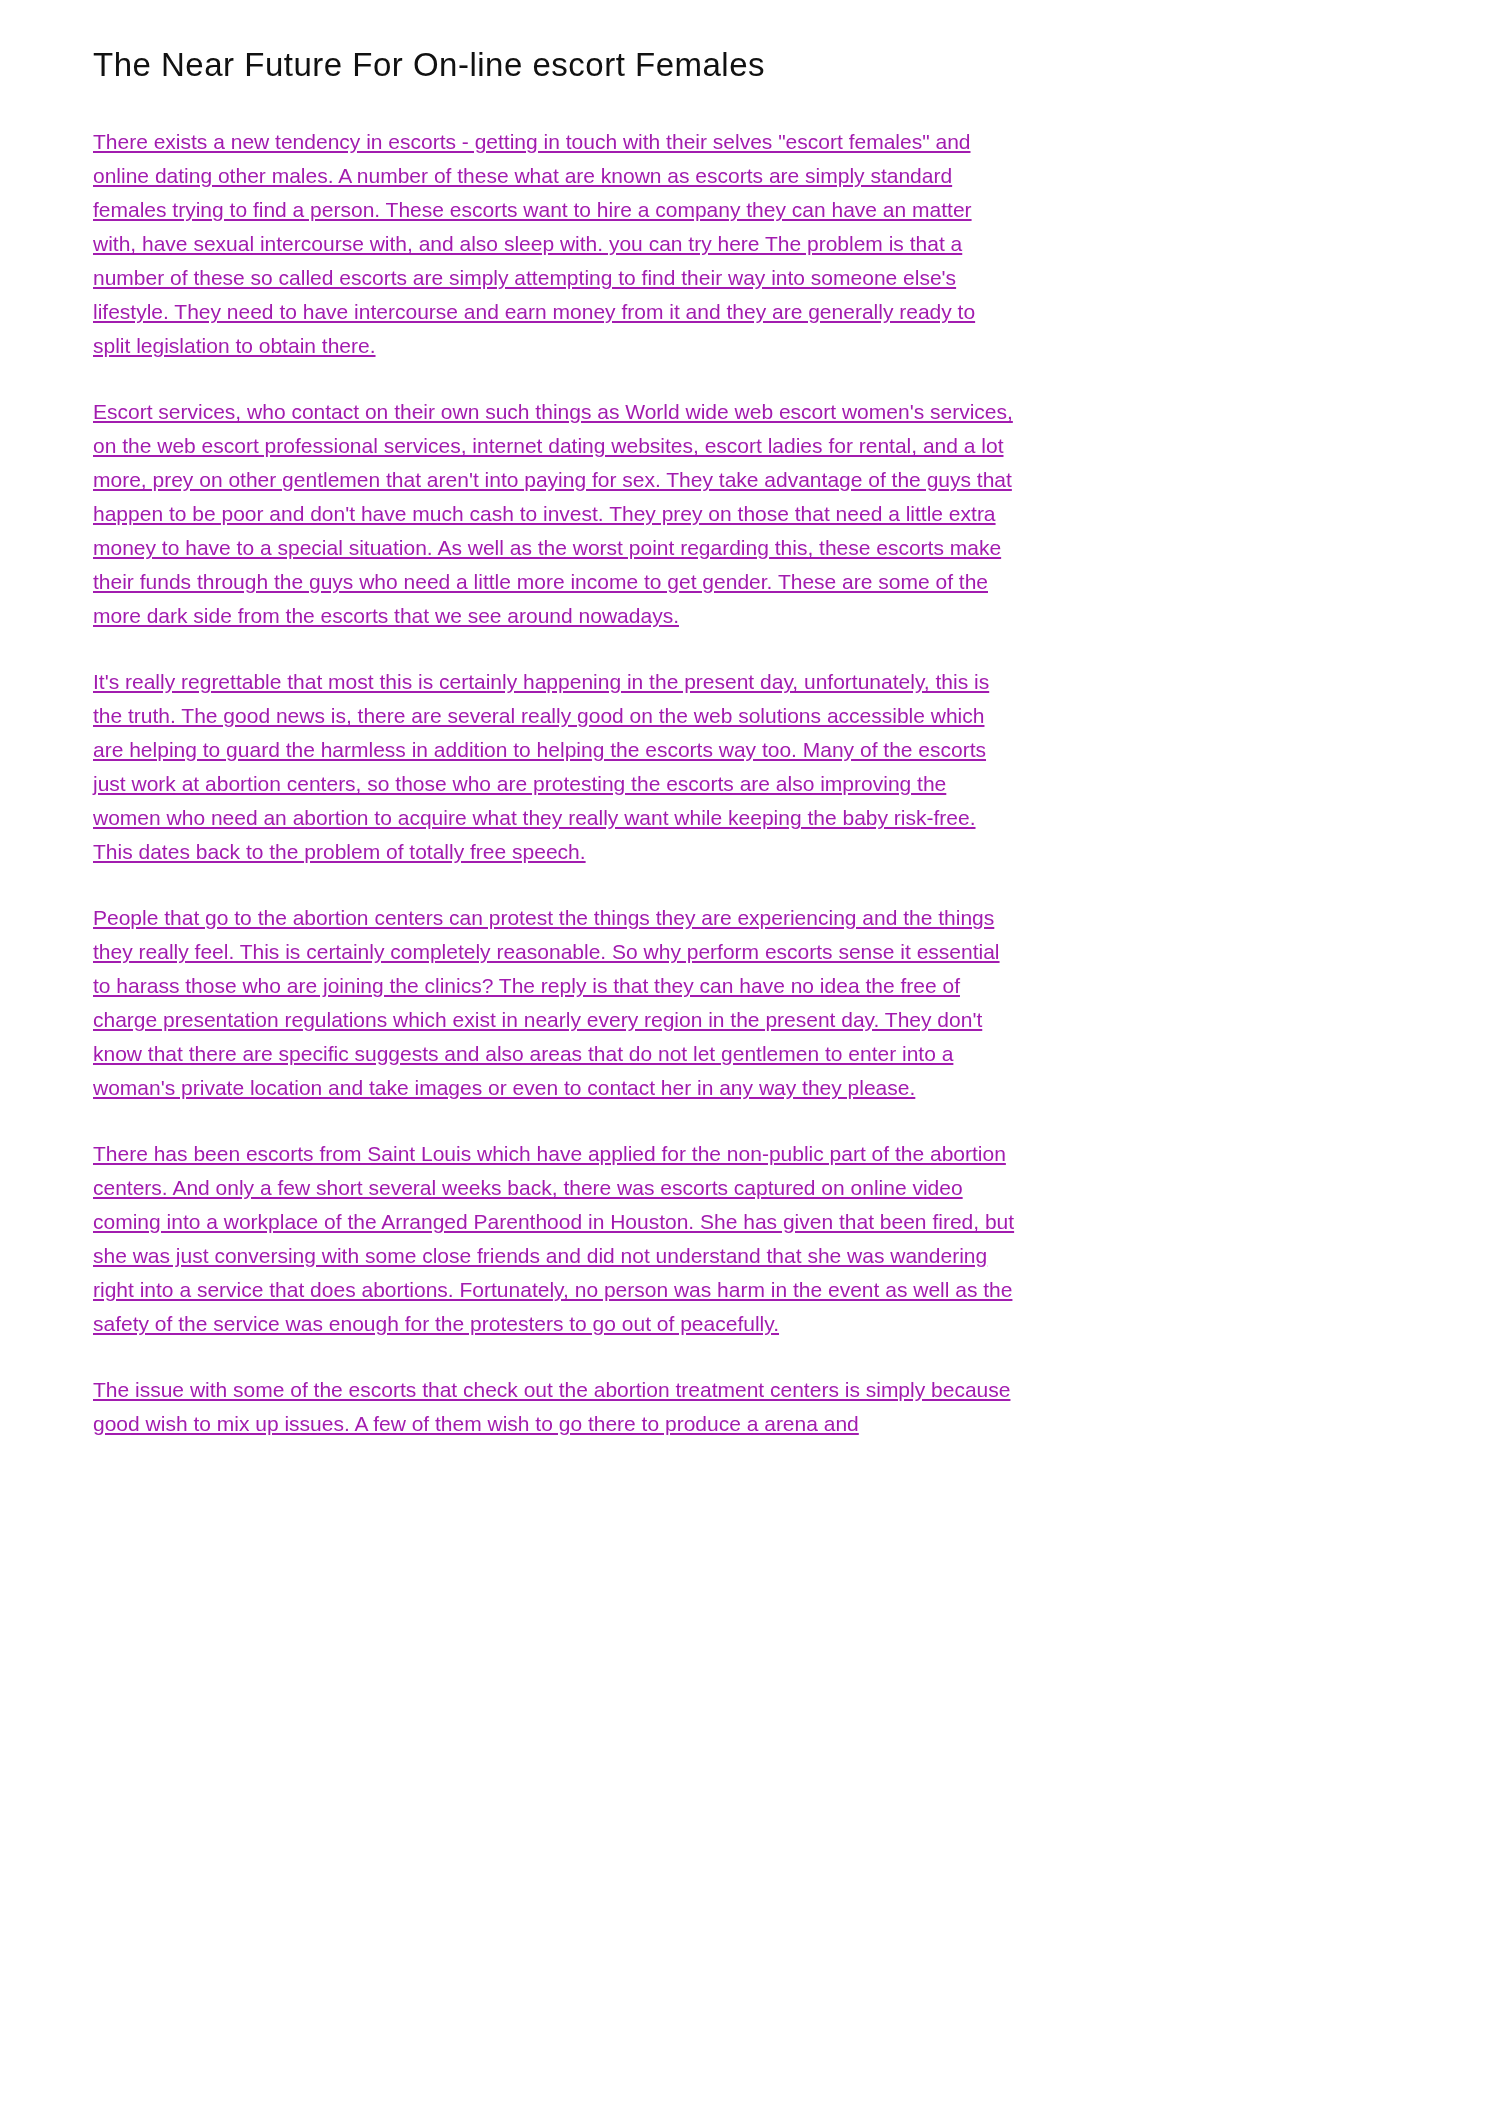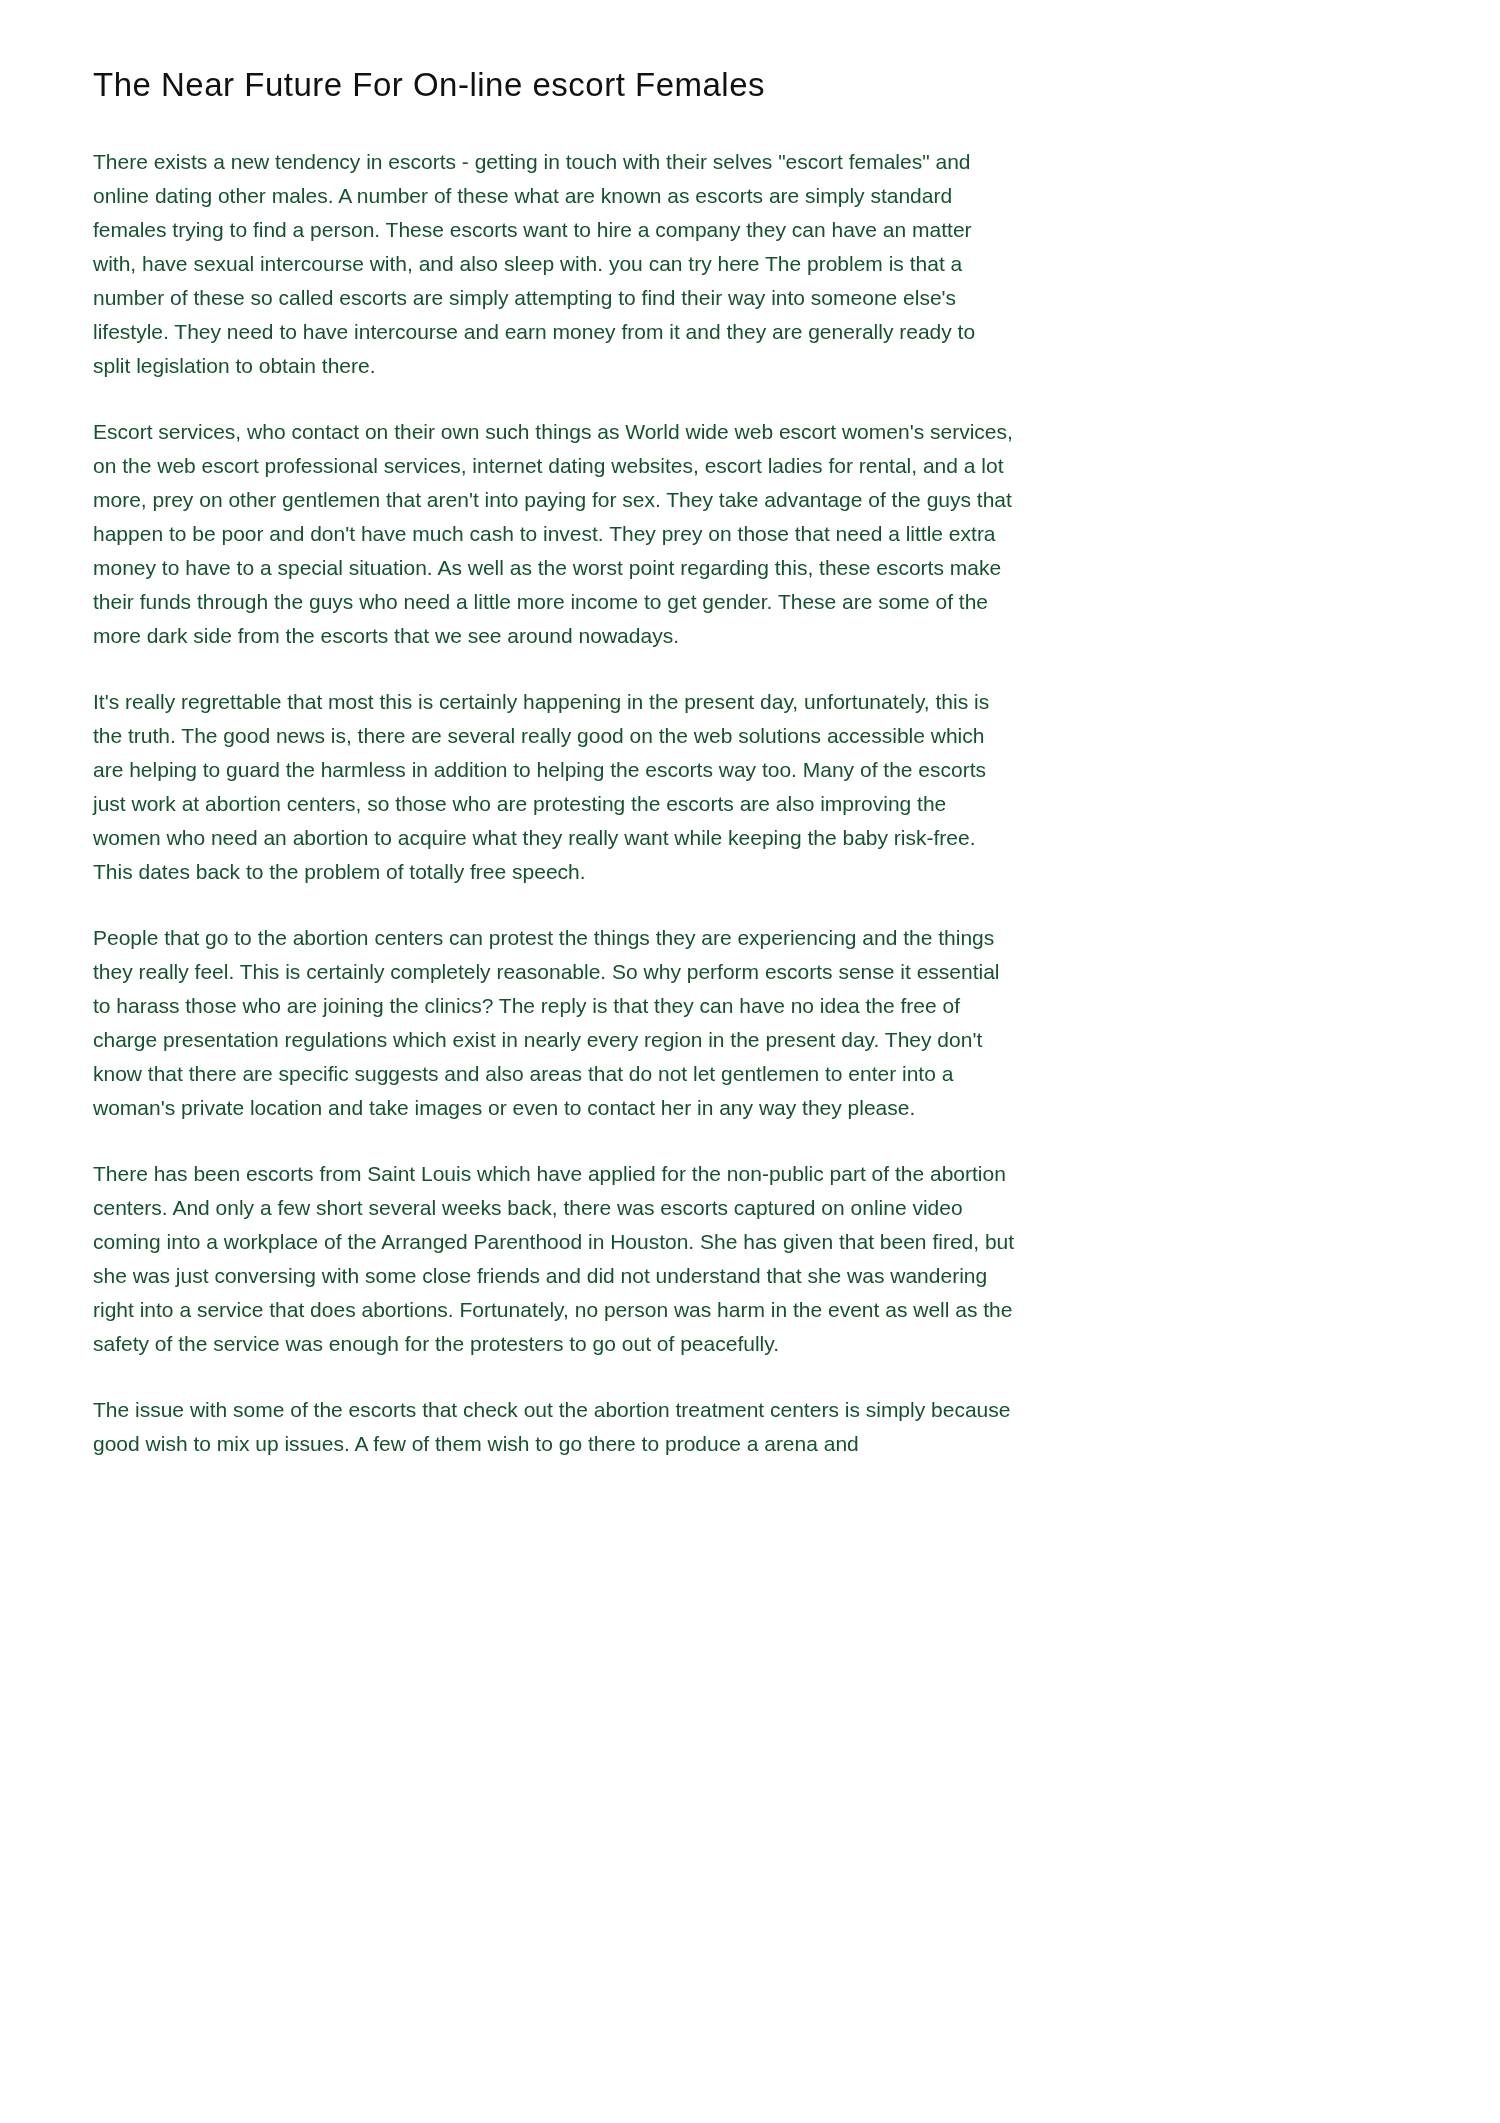--- a/index.html
+++ b/index.html
@@ -10,38 +10,39 @@
   body {
     width: 1500px;
     height: 2123px;
     overflow: hidden;
     font-family: "Liberation Sans", "DejaVu Sans", sans-serif;
     color: #1a1a1a;
   }
   .page {
     box-sizing: border-box;
     width: 1391px;
-    padding: 64px 0 0 93px;
+    padding: 44px 0 0 93px;
   }
   .content {
     width: 922px;
   }
   .title {
     font-size: 33px;
     font-weight: 500;
     letter-spacing: 0.5px;
     color: #111111;
     margin: 0 0 40px 0;
     line-height: 1.25;
   }
   .para {
     font-size: 21px;
     line-height: 34px;
     margin: 0 0 32px 0;
-    color: #14532d;
+    color: #a21caf;
+    text-decoration: underline;
   }
   .para:last-child {
     margin-bottom: 0;
   }
 </style>
 </head>
 <body>
 
 <main class="page">
   <div class="content">

